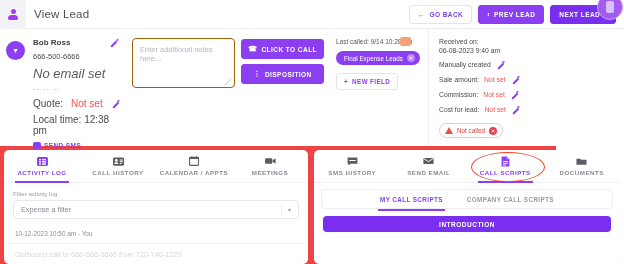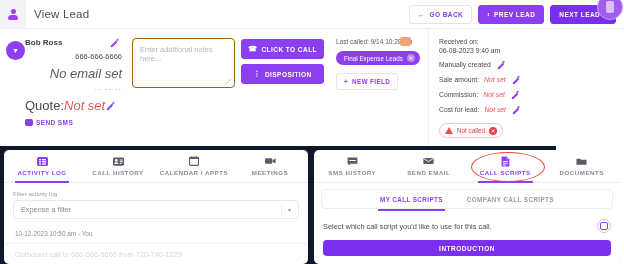--- a/index.html
+++ b/index.html
@@ -2,21 +2,21 @@
 <html><head>
 <meta charset="utf-8">
 <style>
   * { box-sizing: border-box; margin: 0; padding: 0; }
   html, body {
     width: 624px; height: 264px;
     background: #ffffff;
     font-family: "Liberation Sans", sans-serif;
     overflow: hidden;
   }
-  #app { position: relative; width: 556px; height: 264px; background: #0f172a; }
+  #app { position: relative; width: 556px; height: 264px; background: #ef4444; }
 
   
   .topbar {
     position: absolute; top: 0; left: 0; width: 624px; height: 29px;
     background: #ffffff; border-bottom: 1px solid #ececf1;
     display: flex; align-items: center;
   }
   .topbar-icon-box {
     width: 26px; height: 29px; background: #f3f3f7;
     display: flex; align-items: center; justify-content: center;
@@ -60,27 +60,27 @@
   .col { position: relative; }
 
   
   .col-contact { width: 128px; padding: 9px 6px 0 6px; }
   .contact-row { display: flex; }
   .avatar {
     width: 19px; height: 19px; border-radius: 50%; background: #8b3ff0;
     display: flex; align-items: center; justify-content: center;
     color: #fff; font-size: 8px; flex: none; margin-top: 3px;
   }
-  .contact-info { margin-left: 0; flex: 1; text-align: right; }
+  .contact-info { margin-left: 8px; flex: 1; }
   .c-name { font-size: 8px; color: #3d3d46; font-weight: 600; }
   .c-phone { font-size: 7.5px; color: #4a4a53; margin-top: 5px; }
   .c-email { font-size: 13px; color: #5a5a63; font-style: italic; margin-top: 5px; }
   .c-dashes { font-size: 7.5px; color: #b9b9c2; margin-top: 3px; letter-spacing: 1px; }
-  .c-line { font-size: 13px; color: #4a4a53; margin-top: 5px; display: flex; align-items: center; gap: 0; }
-  .muted-red { color: #f05252; font-style: italic; }
+  .c-line { font-size: 10px; color: #4a4a53; margin-top: 5px; display: flex; align-items: center; gap: 8px; }
+  .muted-red { color: #f05252; }
   .sms-link { display: flex; align-items: center; gap: 3px; margin-top: 6px; color: #8b3ff0; font-size: 6.5px; font-weight: bold; letter-spacing: .4px; cursor: pointer;}
   .sms-ico { width: 8px; height: 7px; border-radius: 2px; background: #8b3ff0; }
   .pencil {
     width: 9px; height: 9px; position: relative; display: inline-block; cursor: pointer;
   }
   .pencil::before {
     content: ""; position: absolute; left: 1px; top: 5px; width: 8px; height: 2.4px;
     background: #8b3ff0; transform: rotate(-45deg); border-radius: 1px;
   }
   .pencil::after {
@@ -228,28 +228,29 @@
     <div class="col col-contact">
       <div class="contact-row">
         <div class="avatar">
           <span>▾</span>
         </div>
         <div class="contact-info">
           <div style="display:flex; align-items:flex-start;">
             <div class="c-name">Bob Ross</div>
             <span class="pencil name-pencil"></span>
           </div>
-          <div class="c-phone">666-666-6666</div>
+          <div class="c-phone">666-500-6666</div>
           <div class="c-email">No email set</div>
           <div class="c-dashes">-- -- --</div>
           <div class="c-line">
             <span>Quote:</span>
             <span class="muted-red">Not set</span>
             <span class="pencil"></span>
           </div>
+          <div class="c-line">Local time: 12:38 pm</div>
           <div class="sms-link">
             <span class="sms-ico"></span>
             <span>SEND SMS</span>
           </div>
         </div>
       </div>
     </div>
 
     <div class="col col-notes">
       <div class="notes-box" title="Enter additional notes here...">
@@ -427,25 +428,19 @@
         </div>
 
         <div class="redellipse"></div>
       </div>
 
       <div class="subtabs">
         <div class="subtab active">MY CALL SCRIPTS</div>
         <div class="subtab">COMPANY CALL SCRIPTS</div>
       </div>
 
-      <div class="script-line">
-        <span class="script-text">Select which call script you'd like to use for this call.</span>
-        <span class="edit-circ">
-          <span class="edit-sq"></span>
-        </span>
-      </div>
 
       <div class="intro-btn">
         <span>INTRODUCTION</span>
       </div>
     </div>
   </div>
 </div>
 
 </body></html>

